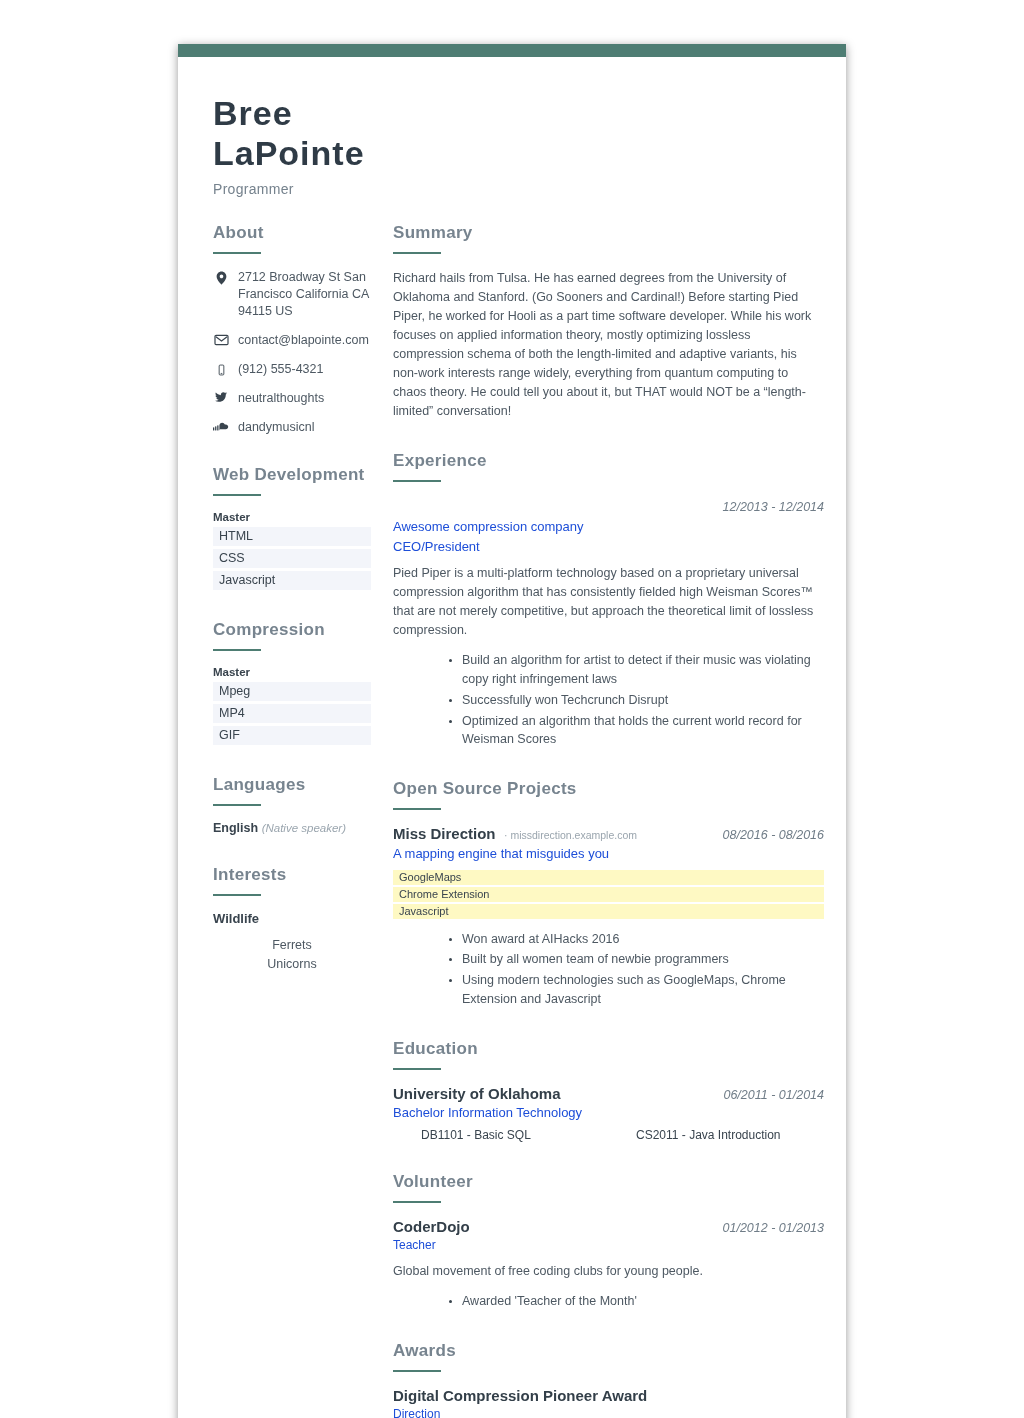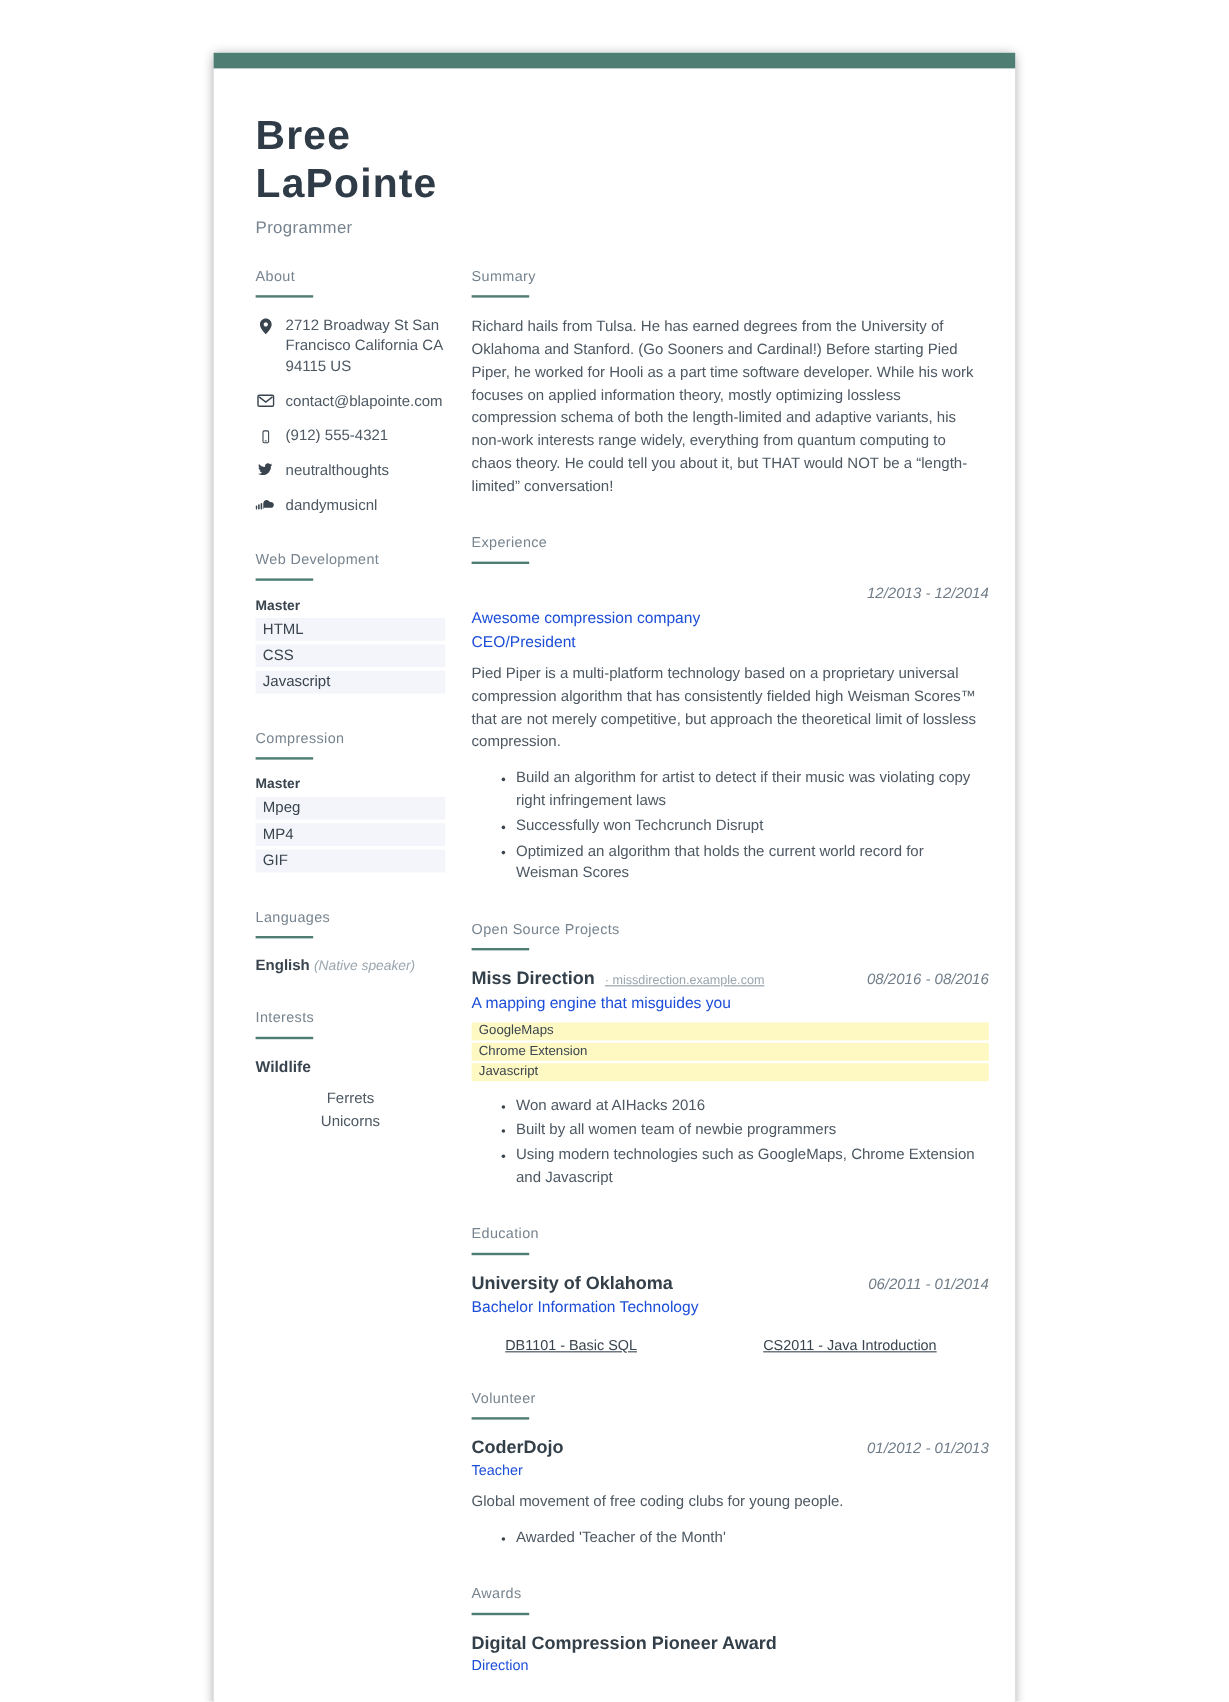--- a/index.html
+++ b/index.html
@@ -28,21 +28,21 @@
   }
   .job-title { font-size:14px; color:#75828d; margin-top:8px; letter-spacing:0.3px; }
 
   
   .content { display:flex; margin-top:26px; }
   .sidebar { width:158px; flex-shrink:0; }
   .main { flex:1; min-width:0; margin-left:22px; }
 
   
   .sec { margin-bottom:30px; }
-  .sec-h { font-size:12px; font-weight:400; color:#77848f; letter-spacing:0.3px; }
+  .sec-h { font-size:17px; font-weight:700; color:#77848f; letter-spacing:0.3px; }
   .sec-h::after {
     content:""; display:block; width:48px; height:2px;
     background:#4e7d73; margin-top:9px;
   }
   .sec-body { margin-top:15px; }
 
   
   .about-row { display:flex; align-items:flex-start; margin-bottom:12px; }
   .about-icon { width:16px; flex-shrink:0; margin-right:9px; padding-top:1px; text-align:center; }
   .about-icon svg { display:block; margin:0 auto; }
@@ -63,31 +63,31 @@
   .interest-item { font-size:12.5px; color:#4d5862; line-height:1.45;text-align:center; }
 
   
   .entry-head { display:flex; justify-content:space-between; align-items:baseline; }
   .entry-title { font-size:15px; font-weight:700; color:#333f49; }
   .entry-date { font-size:12.5px; font-style:italic; color:#6f7c87; white-space:nowrap; margin-left:12px; }
   .date-row { text-align:right; margin-bottom:3px; }
   .entry-sub { font-size:13px; color:#1d4ed8; line-height:1.35; margin-top:2px; }
   .entry-text { font-size:12.5px; line-height:1.52; color:#4d5862; margin-top:9px; }
   ul.bullets { margin-top:11px; padding-left:37px; }
-  ul.bullets li { font-size:12.5px; line-height:1.5; color:#4d5862; margin-bottom:2px; }
+  ul.bullets li { font-size:12.5px; line-height:1.5; color:#4d5862; margin-bottom:2px;margin-left:32px; }
   ul.bullets li::marker { color:#39444e; font-size:10px; }
 
-  .proj-meta { font-size:10.5px; color:#9aa5ae; margin-left:4px; font-weight:400;text-decoration:underline; }
+  .proj-meta { font-size:10.5px; color:#9aa5ae; margin-left:4px; font-weight:400; }
   .tag-rows { margin-top:7px; }
   .tag-row {
     background:#fef9c3; font-size:11px; color:#39444e;
     padding:1px 6px 2px; margin-bottom:2px;
   }
 
-  .courses { display:grid; grid-template-columns:215px 1fr; padding-left:28px; margin-top:17px;text-decoration:underline; }
+  .courses { display:grid; grid-template-columns:215px 1fr; padding-left:28px; margin-top:7px; }
   .course { font-size:12px; color:#39444e; }
 </style>
 </head>
 <body>
 
 <div class="resume-card">
   <div class="accent-bar"></div>
   <div class="card-inner">
 
     <div class="name-block">

